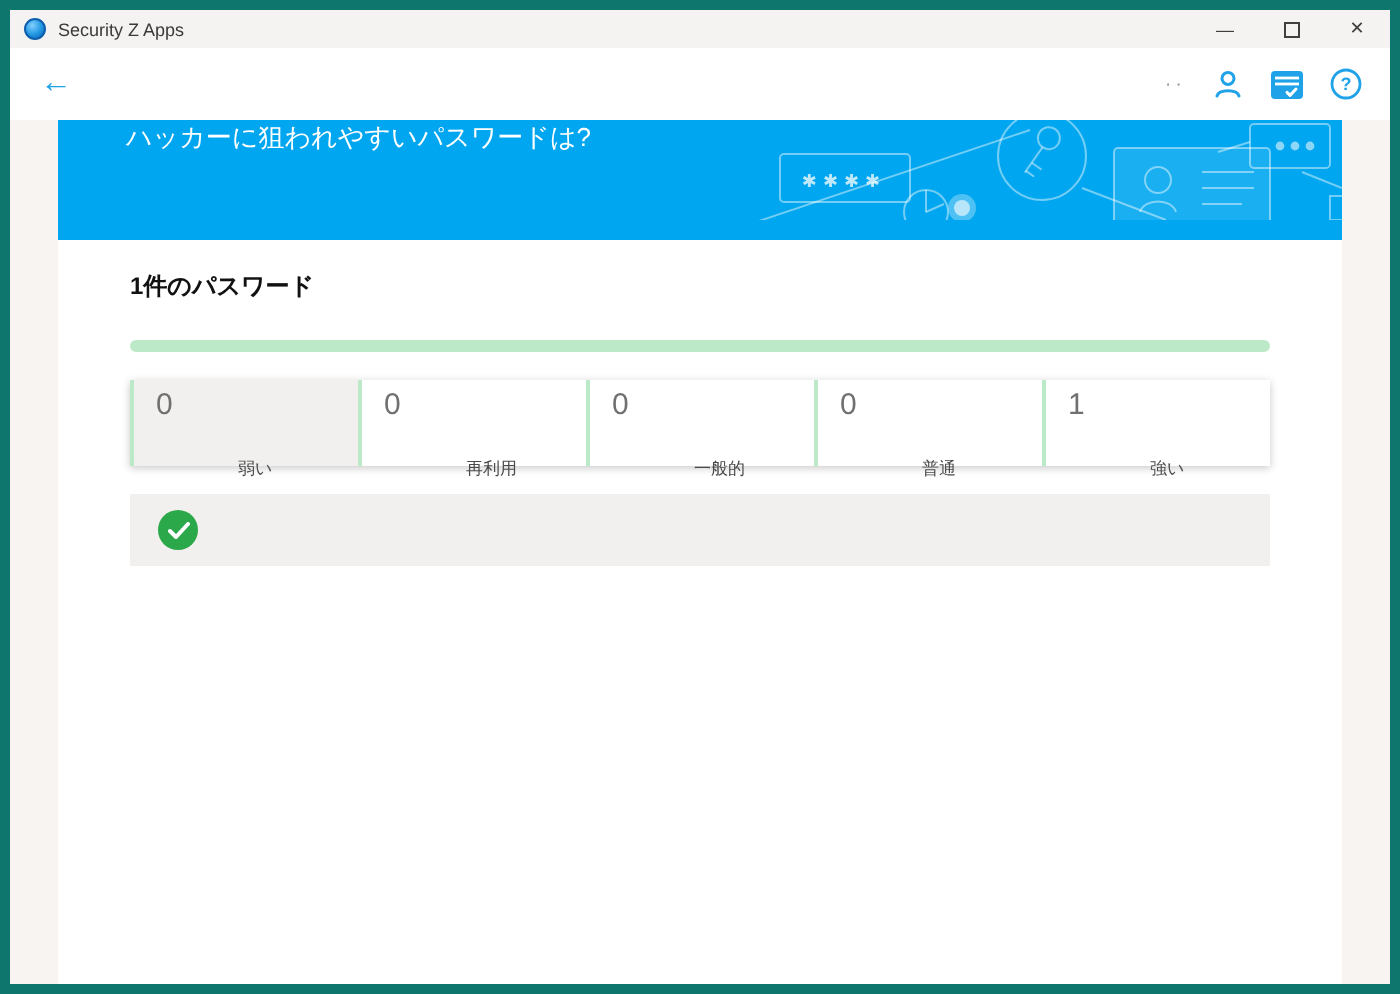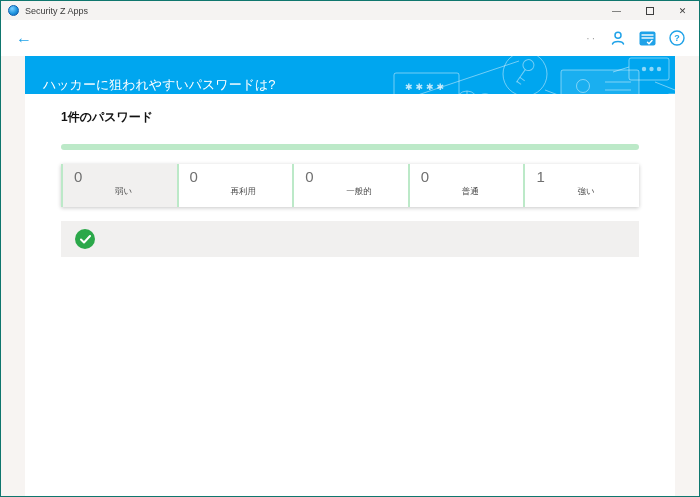--- a/index.html
+++ b/index.html
@@ -1,20 +1,20 @@
 <!DOCTYPE html>
 <html><head>
 <meta charset="utf-8">
 <style>
   * { margin:0; padding:0; box-sizing:border-box; }
   html,body { width:700px; height:497px; }
   body { font-family:"Liberation Sans","DejaVu Sans",sans-serif; background:#e8e6e4; }
 
   .window{
-    width:700px; height:497px; border:1px solid #0f766e; background:#F7F4F2;
+    width:700px; height:497px; border:5px solid #0f766e; background:#F7F4F2;
     display:flex; flex-direction:column; overflow:hidden;
   }
 
   
   .titlebar{
     height:19px; background:#F5F3F2; display:flex; align-items:center;
     padding-left:7px; flex:0 0 auto;
   }
   .app-icon{
     width:11px; height:11px; border-radius:50%;
@@ -38,39 +38,39 @@
   .nav-title{ margin-left:19px; font-size:11.5px; font-weight:600; color:#1a1a1a; }
   .nav-right{ margin-left:auto; display:flex; align-items:center; gap:13px; }
   .more-dots{ color:#9a9a9a; font-size:10px; letter-spacing:2px; }
   .nav-ic{ display:block; }
 
   
   .main{ flex:1 1 auto; background:#F7F4F2; padding:0 24px; overflow:hidden; }
   .panel{ background:#ffffff; height:100%; }
 
   .banner{
-    height:38px; background:#00A6EF; position:relative; overflow:hidden;
-    display:flex; align-items:flex-end; padding-left:18px;
+    height:60px; background:#00A6EF; position:relative; overflow:hidden;
+    display:flex; align-items:flex-start; padding-left:34px;
   }
   .banner-title{ color:#ffffff; font-size:13px; position:relative; z-index:2; }
   .banner-art{ position:absolute; right:0; top:0; height:50px; width:310px; z-index:1; }
 
   .content{ padding:0 36px; }
   .count-title{ margin-top:16px; font-size:12px; font-weight:bold; color:#111; line-height:14px; }
 
   .progress{ margin-top:20px; height:6px; background:#BCE9C8; border-radius:3px; }
 
   .stats-row{
     margin-top:14px; height:43px; display:flex; background:#ffffff;
     box-shadow:0 1px 4px rgba(0,0,0,0.22);
   }
   .stat-box{ flex:1 1 0; border-left:2px solid #BCE9C8; padding:5px 0 0 11px; cursor:pointer; }
   .stat-box.hl{ background:#F1F0EF; }
   .stat-value{ font-size:15px; font-weight:300; color:#707070; line-height:16px; }
-  .stat-label{ font-size:8.5px; color:#4a4a4a; margin-top:1px;padding-left:41px; }
+  .stat-label{ font-size:8.5px; color:#4a4a4a; margin-top:18px;padding-left:41px; }
 
   .message-bar{
     margin-top:14px; height:36px; background:#F1F0EF;
     display:flex; align-items:center; padding-left:14px;
   }
   .check-circle{
     width:20px; height:20px; border-radius:50%; background:#2BA84A; flex:0 0 auto;
     display:flex; align-items:center; justify-content:center;
   }
   .message-text{ margin-left:10px; font-size:11.5px; font-weight:bold; color:#111; }

